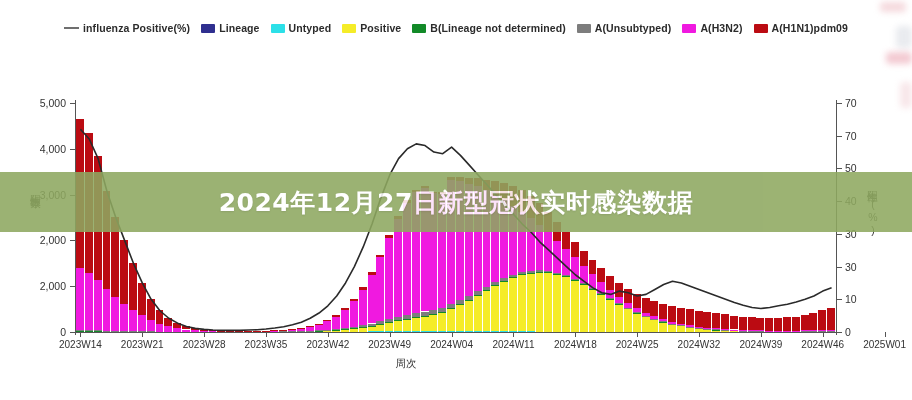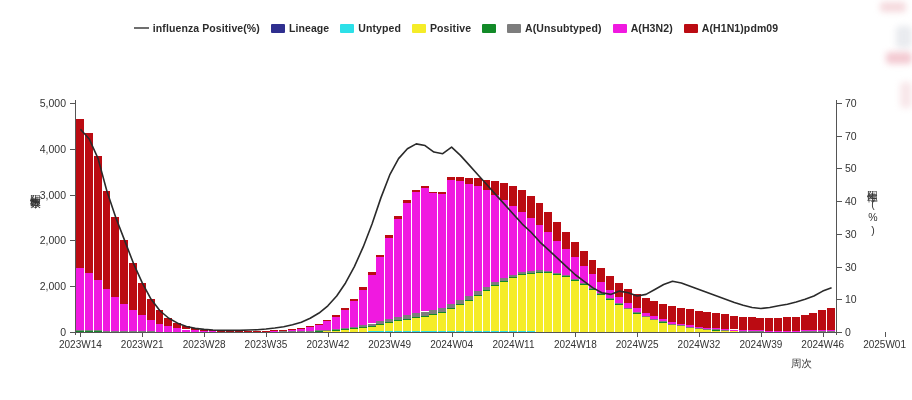--- a/index.html
+++ b/index.html
@@ -37,21 +37,21 @@
   #yaxis-r{left:836px;top:100px;width:1px;height:235px;background:#555;}
   #xaxis{left:75px;top:332px;width:762px;height:1px;background:#555;}
   .ylab{position:absolute;font-size:10.5px;color:#333;text-align:right;white-space:nowrap;}
   .ylab-r{position:absolute;font-size:10.5px;color:#333;text-align:left;white-space:nowrap;}
   .xtick{position:absolute;top:332px;width:1px;height:5px;background:#555;}
   .xlab{position:absolute;top:339px;font-size:10px;color:#333;transform:translateX(-50%);white-space:nowrap;}
 
   .axis-title{position:absolute;font-size:10.5px;color:#333;}
   #ylab-title{left:29px;top:186px;writing-mode:vertical-rl;text-orientation:upright;letter-spacing:1px;}
   #ylab-title-r{left:866px;top:182px;writing-mode:vertical-rl;text-orientation:upright;letter-spacing:1px;}
-  #xlab-title{left:0;top:357px;width:812px;text-align:right;}
+  #xlab-title{left:0;top:357px;width:812px;text-align:center;}
 
   
   .bar-col{position:absolute;bottom:0;}
   .seg{position:absolute;left:0;width:100%;}
 
   
   #banner{
     position:absolute;left:0;top:172px;width:912px;height:60px;
     background:#8ea860;opacity:.88;
     display:flex;align-items:center;justify-content:center;
@@ -84,20 +84,21 @@
       <div class="lg-item">
         <span class="lg-swatch" style="background: rgb(44, 224, 232);"></span>
         <span class="lg-txt">Untyped</span>
       </div>
       <div class="lg-item">
         <span class="lg-swatch" style="background: rgb(245, 236, 40);"></span>
         <span class="lg-txt">Positive</span>
       </div>
       <div class="lg-item">
         <span class="lg-swatch" style="background: rgb(18, 138, 40);"></span>
+        <span class="lg-txt">B(Lineage not determined)</span>
       </div>
       <div class="lg-item">
         <span class="lg-swatch" style="background: rgb(125, 125, 125);"></span>
         <span class="lg-txt">A(Unsubtyped)</span>
       </div>
       <div class="lg-item">
         <span class="lg-swatch" style="background: rgb(240, 25, 224);"></span>
         <span class="lg-txt">A(H3N2)</span>
       </div>
       <div class="lg-item">
@@ -945,14 +946,17 @@
         <div class="xtick" style="left: 822.744px;"></div>
         <div class="xlab" style="left: 822.744px;">2024W46</div>
         <div class="xtick" style="left: 884.605px;"></div>
         <div class="xlab" style="left: 884.605px;">2025W01</div>
       </div>
     <div class="axis-title" id="ylab-title">阳性标本数</div>
     <div class="axis-title" id="ylab-title-r">阳性率 (%)</div>
     <div class="axis-title" id="xlab-title">周次</div>
   </div>
 
+  <div id="banner">
+    <div id="banner-text">2024年12月27日新型冠状实时感染数据</div>
+  </div>
 
 </div>
 
 </body></html>

